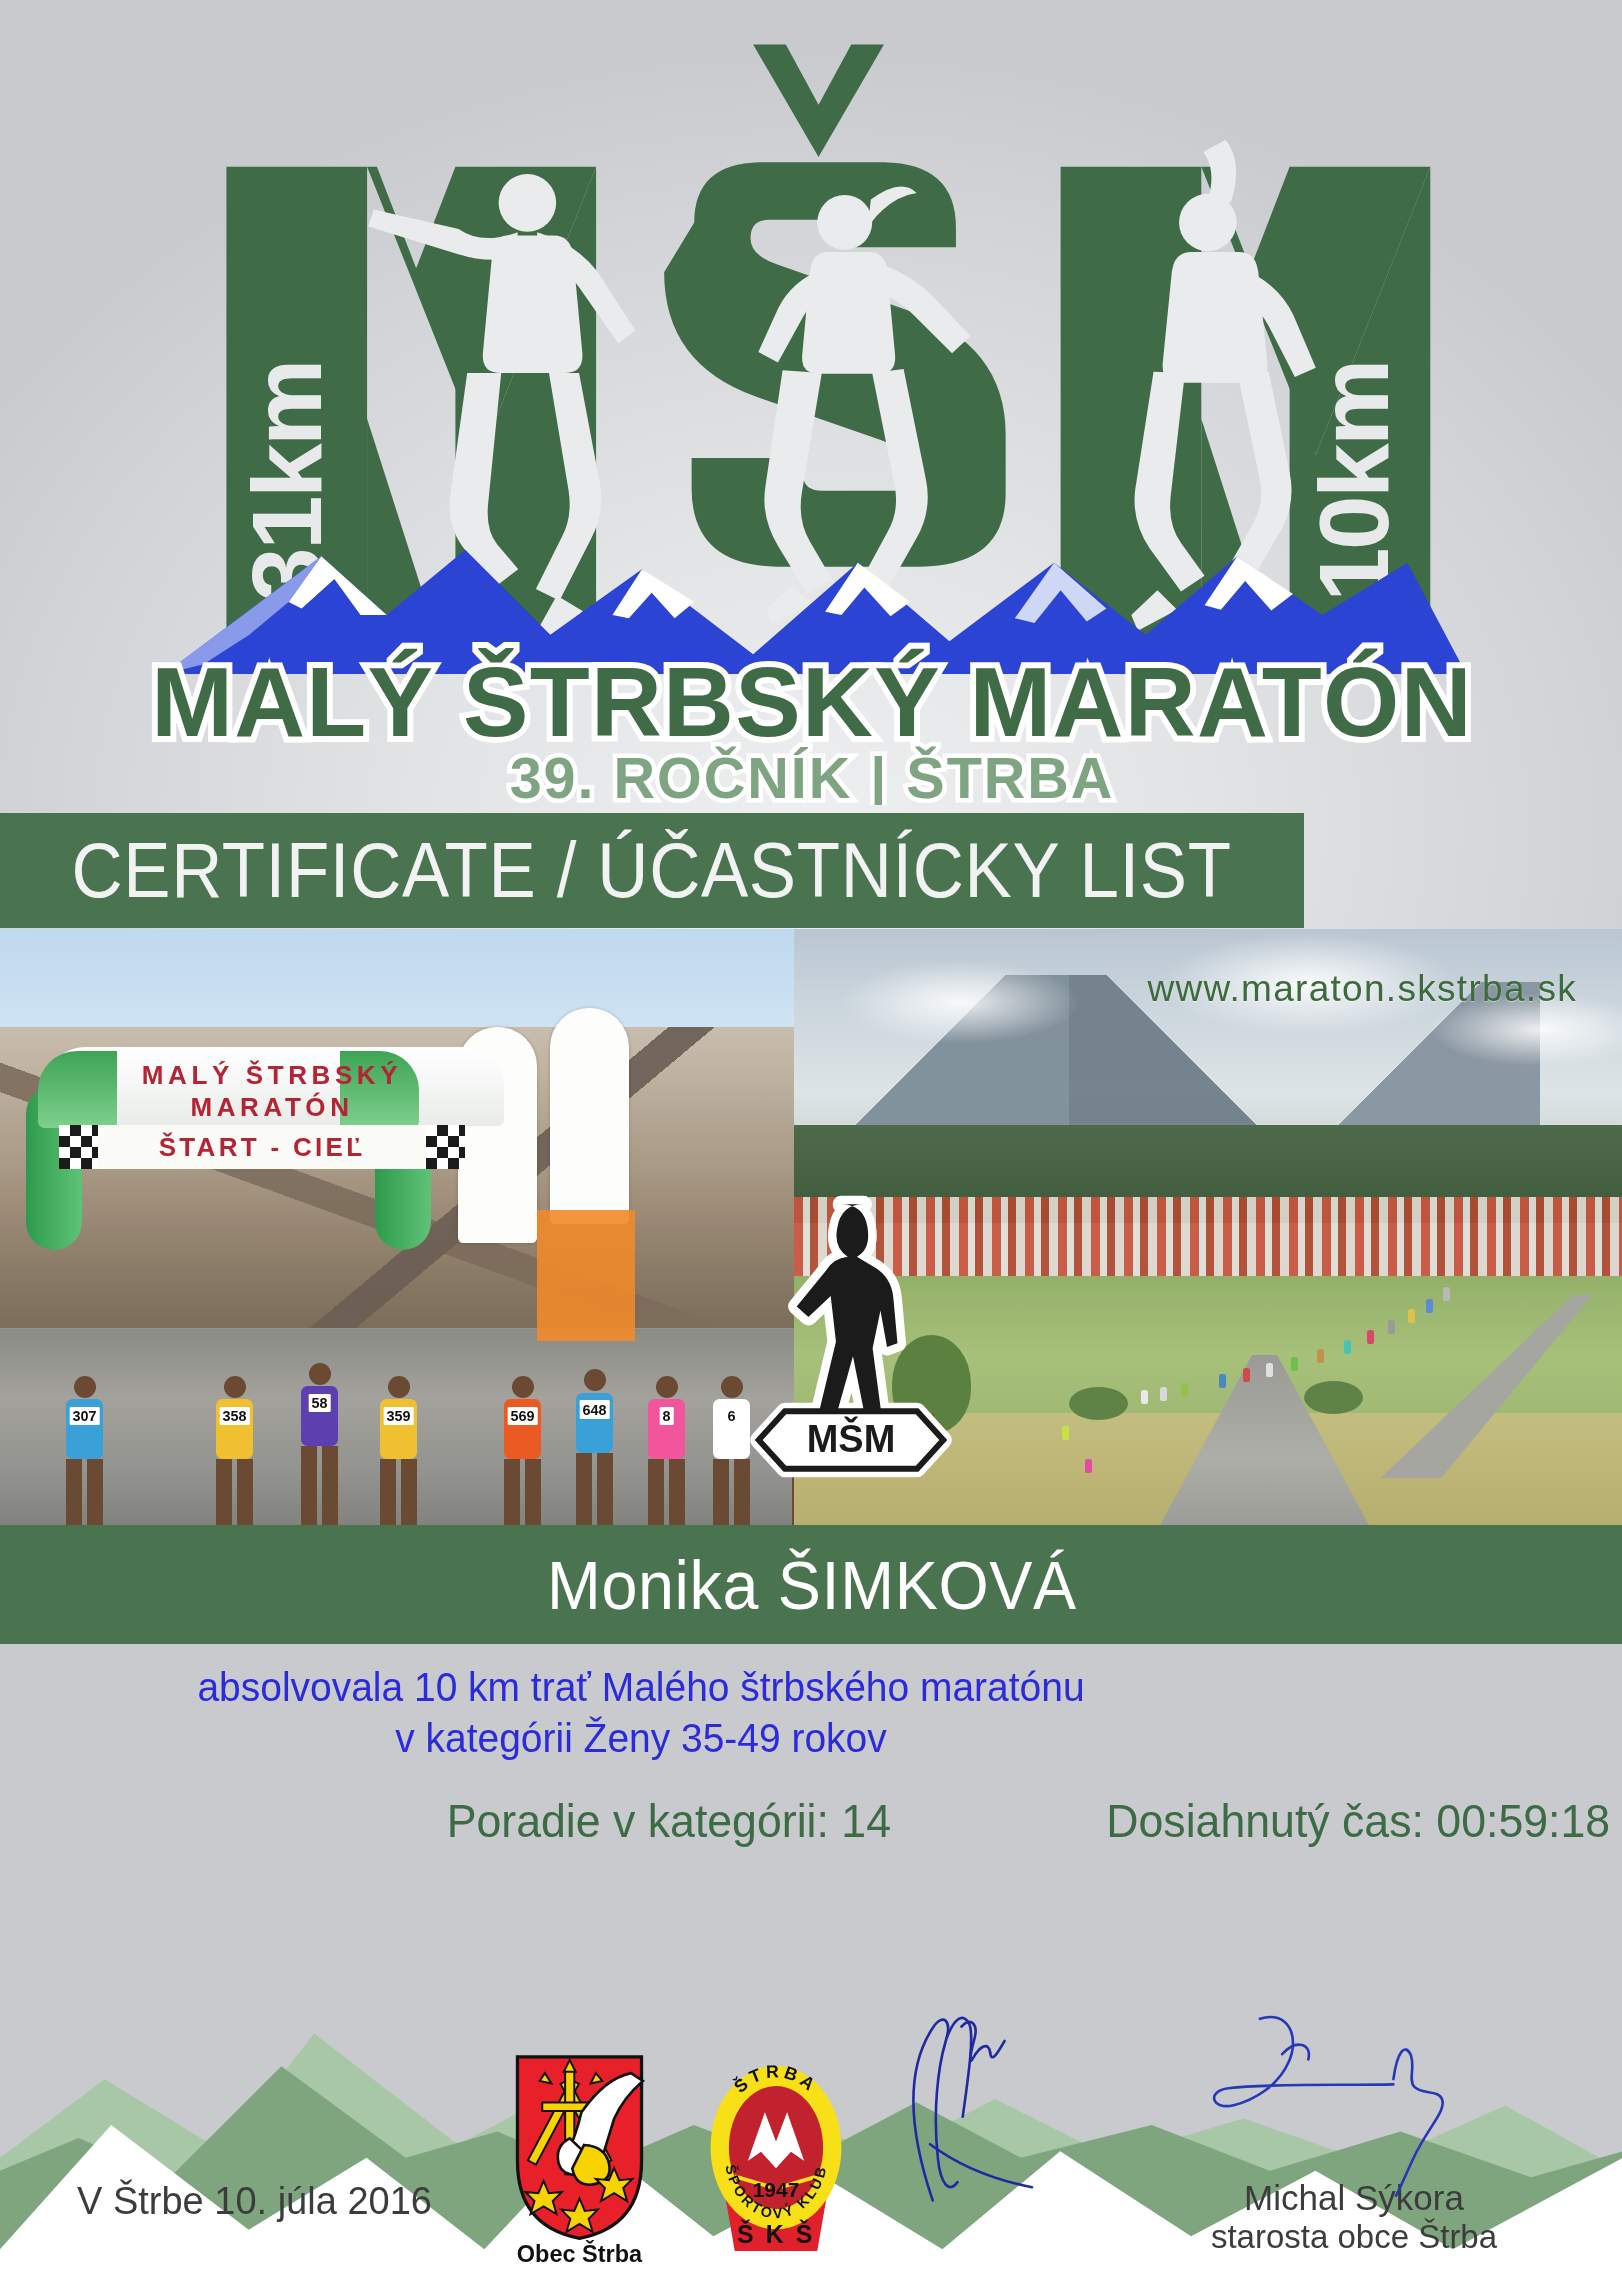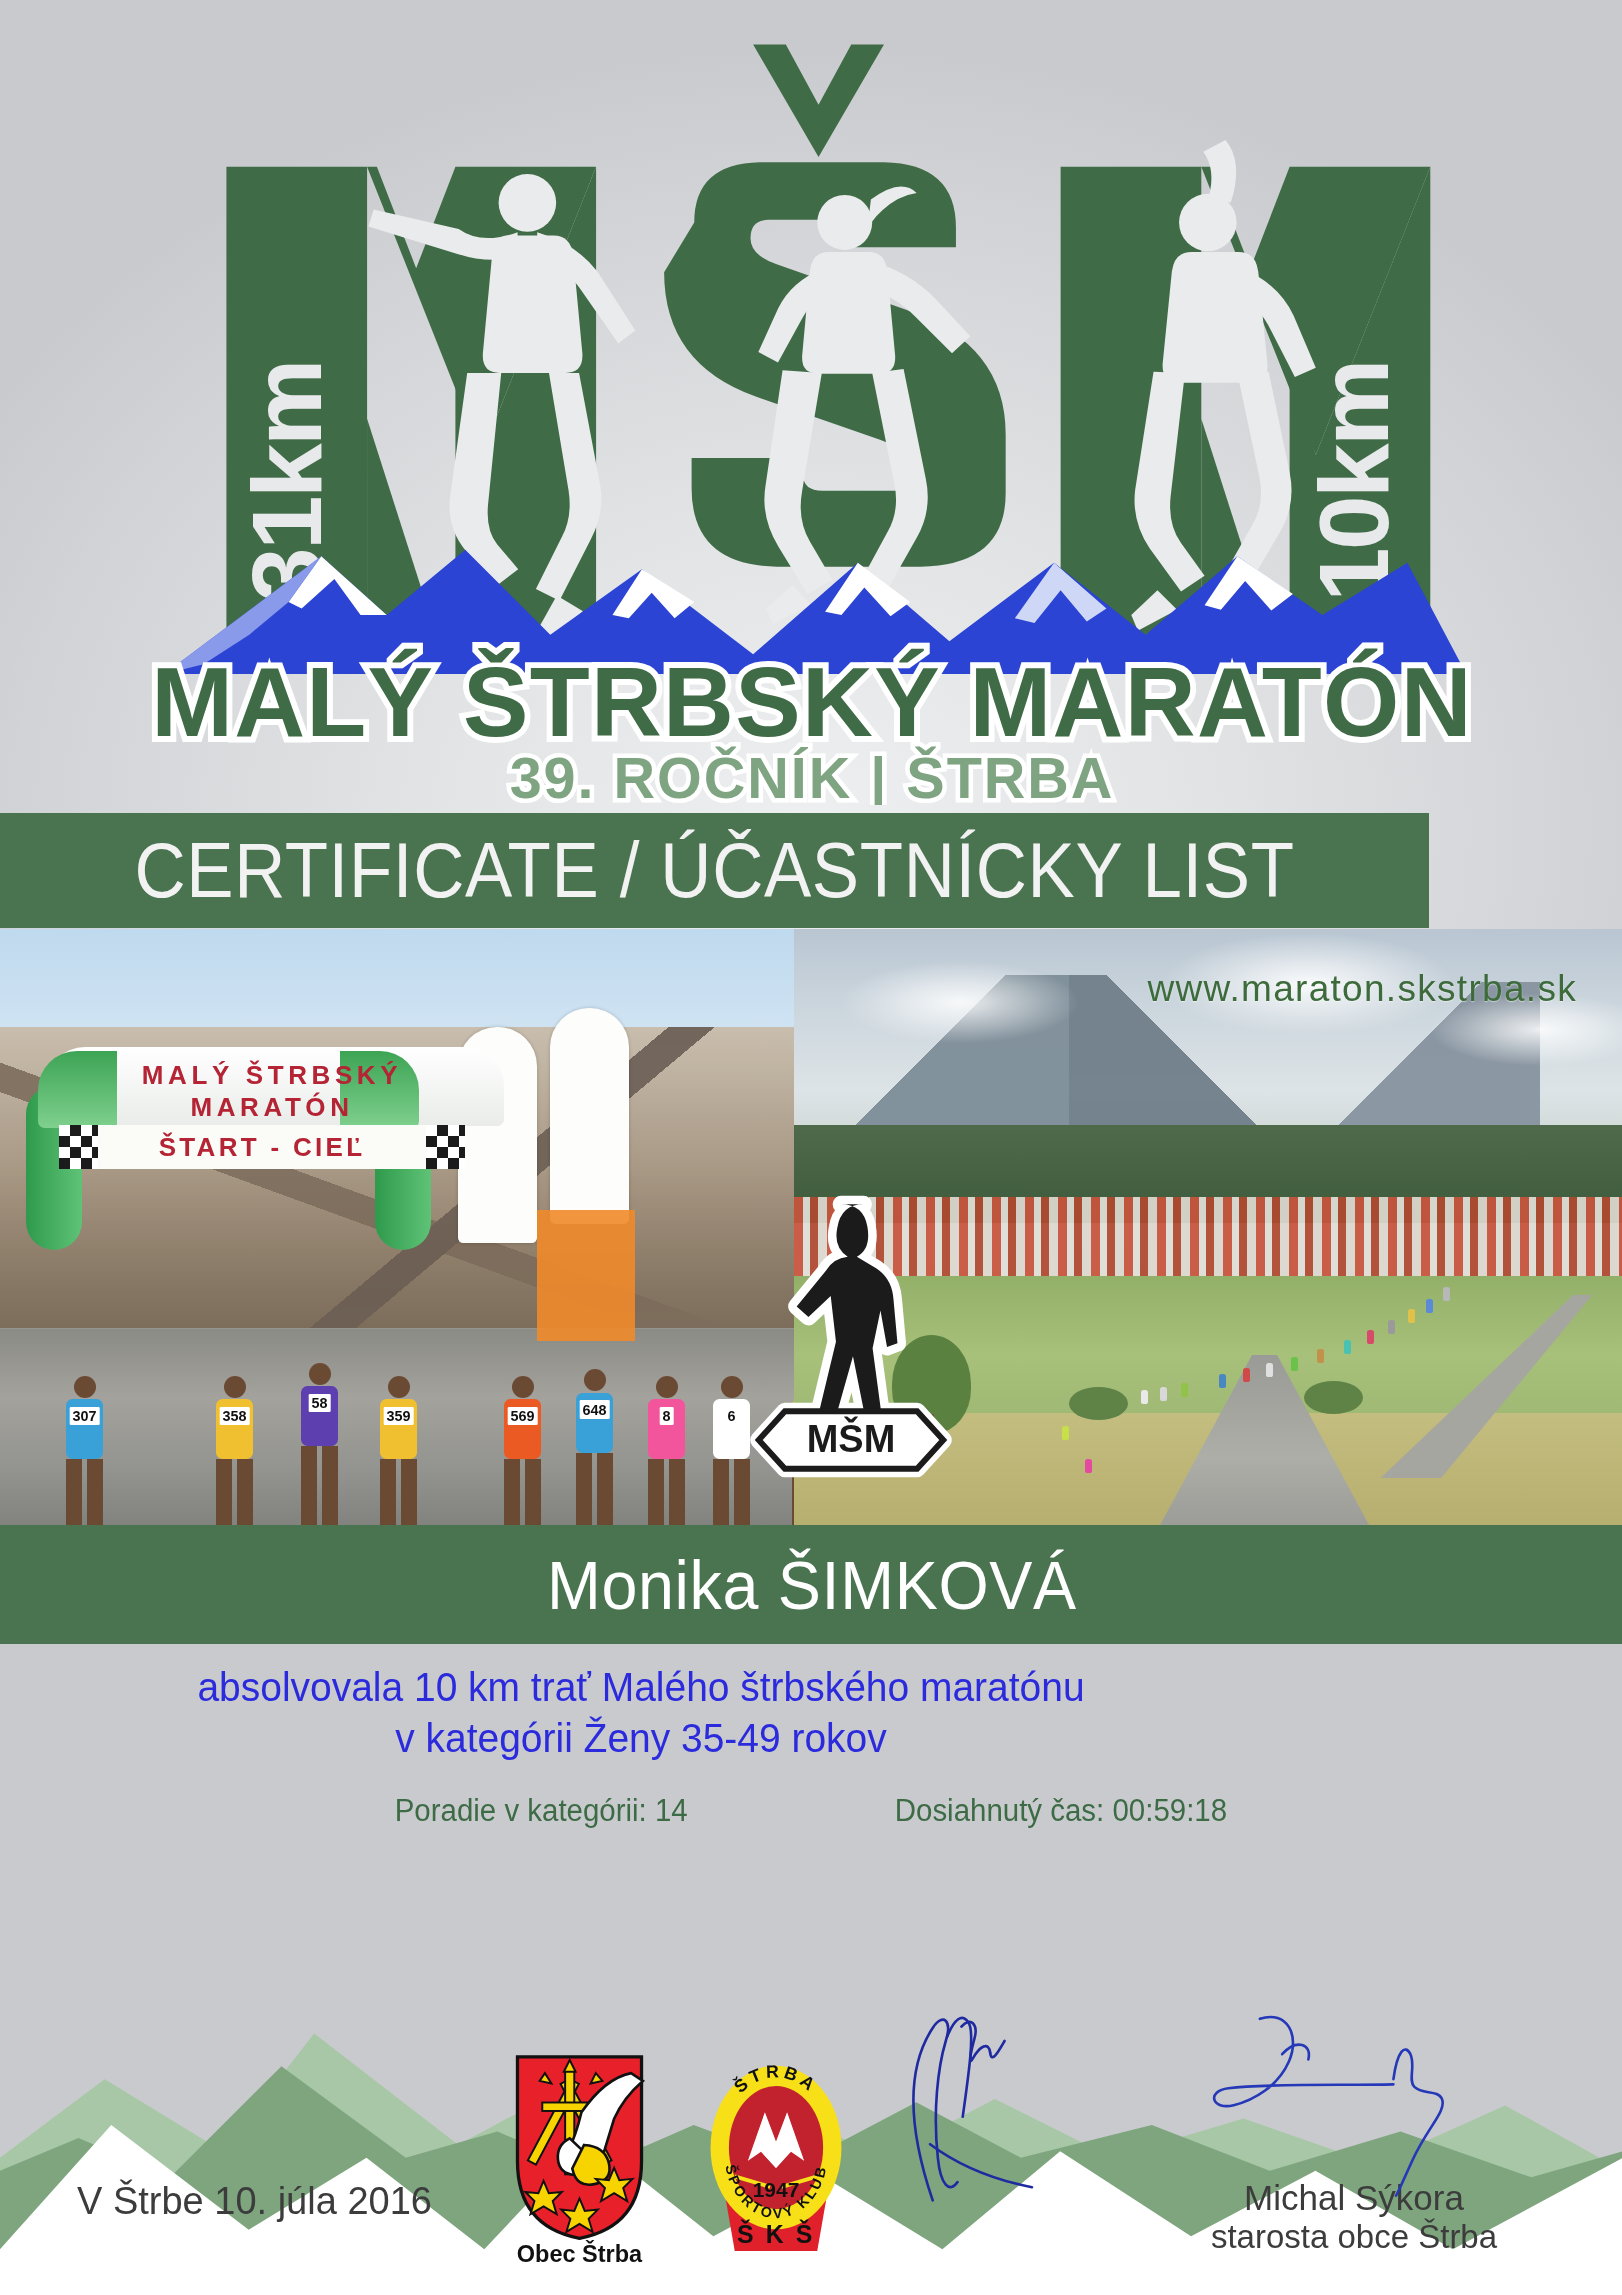--- a/index.html
+++ b/index.html
@@ -15,21 +15,21 @@
     background:radial-gradient(ellipse 982px 785px at 50% 36%, #eeeff0 0%, #e3e4e6 38%, #d3d4d7 78%, #c9cacd 100%);
   }
 
   
   #logo-area{position:absolute;left:0;top:0;width:1623px;height:813px;}
 
   .logo-svg{position:absolute;left:50%;transform:translateX(-50%);top:26px;width:1374px;height:779px;}
 
   
   #cert-band{
-    position:absolute;left:0;top:813px;width:1429px;height:115px;
+    position:absolute;left:0;top:813px;width:1304px;height:115px;
     background:#4a7450;display:flex;align-items:center;justify-content:center;
   }
   #cert-title{
     color:#f2f2f2;font-size:77px;font-weight:400;letter-spacing:0.7px;
     font-family:"Liberation Sans", sans-serif;white-space:nowrap;
     transform:scaleX(0.92);
   }
 
   
   #photos{position:absolute;left:0;top:929px;width:1623px;height:596px;display:flex;overflow:hidden;}
@@ -108,21 +108,21 @@
   #name-band{
     position:absolute;left:0;top:1525px;width:1623px;height:119px;background:#4a7450;
     display:flex;align-items:center;justify-content:center;
   }
   #name-text{color:#ffffff;font-size:68px;font-weight:400;letter-spacing:0.7px;transform:scaleX(0.95);white-space:nowrap;}
 
   
   #desc{position:absolute;left:0;top:1662px;width:1282px;text-align:center;color:#2b2bdd;font-size:41px;line-height:1.25;}
   #desc div{transform:scaleX(0.95);}
 
-  #results{position:absolute;left:0;top:1793px;width:1623px;display:flex;justify-content:center;gap:190px;color:#3d6b45;font-size:31px;}
+  #results{position:absolute;left:0;top:1793px;width:1623px;display:flex;justify-content:flex-end;gap:190px;color:#3d6b45;font-size:47px;}
   #results span{transform:scaleX(0.95);white-space:nowrap;}
 
   
   #mountains{position:absolute;left:0;bottom:0;width:1623px;height:353px;}
 
   
   #footer{position:absolute;left:0;bottom:0;width:1623px;height:308px;}
   #date-text{position:absolute;left:77px;bottom:72px;color:#3c3c3c;font-size:38px;}
   .crest{position:absolute;}
   #crest-obec{left:504px;bottom:26px;width:151px;height:222px;}

